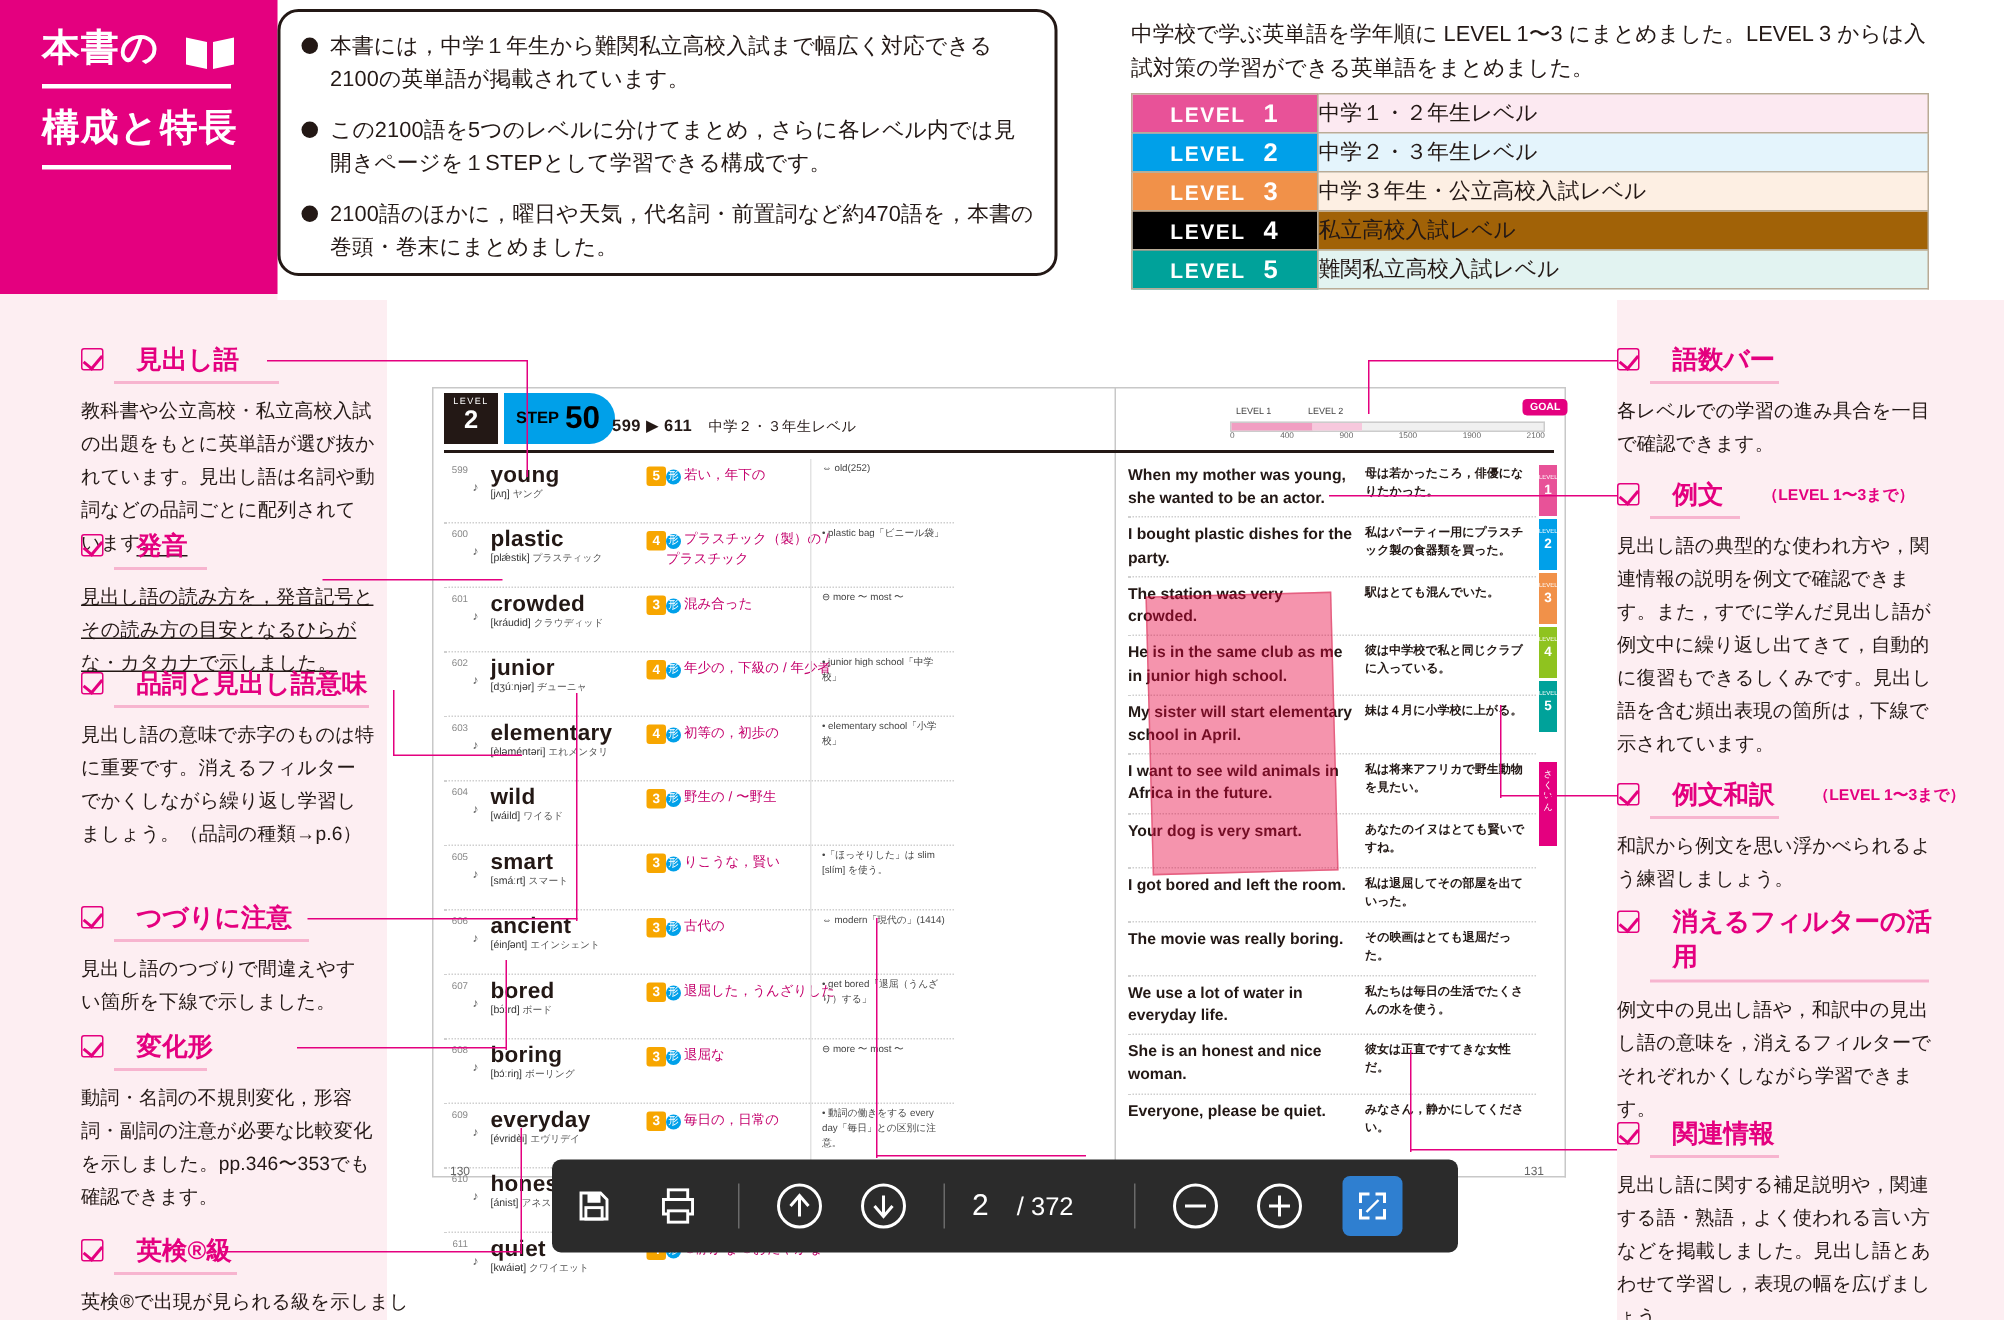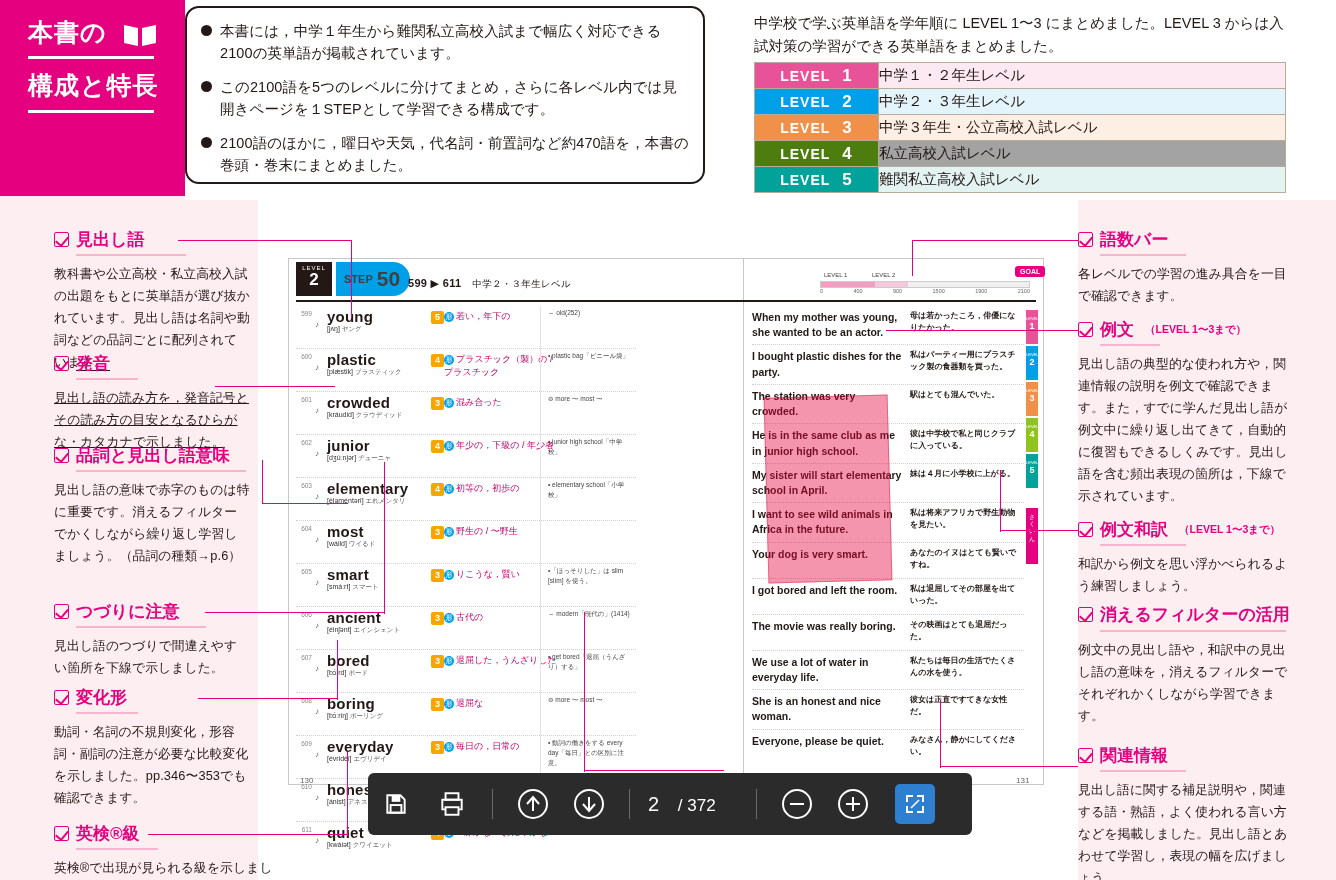--- a/index.html
+++ b/index.html
@@ -65,21 +65,21 @@
     text-align:center; letter-spacing:1px;
   }
   .lv-cell .num{ font-size:17px; margin-left:12px; }
   .lv-desc{ padding-left:12px; font-size:14.5px; }
 
   
   .sec {
     position:absolute;
   }
   .sec-head{
-    display:flex; align-items:center; gap:7px;
+    display:flex; align-items:center; gap:22px;
     color:#e4007f; font-weight:bold; font-size:17px; white-space:nowrap;
   }
   .chk{
     width:15px; height:15px; border:1.6px solid #e4007f; position:relative; flex:none;
     border-radius:2px;
   }
   .chk:after{
     content:""; position:absolute; left:3px; top:1px; width:6px; height:10px;
     border-right:2px solid #e4007f; border-bottom:2px solid #e4007f;
     transform:rotate(40deg);
@@ -105,21 +105,21 @@
     background:#ffffff; border:1px solid #c8c8c8; border-left:none;
   }
   .lv-badge{
     position:absolute; left:296px; top:262px; width:36px; height:34px;
     background:#231815; color:#ffffff; text-align:center;
   }
   .lv-badge .t{ font-size:6px; letter-spacing:1px; margin-top:3px; }
   .lv-badge .n{ font-size:17px; font-weight:bold; line-height:1; }
   .step-pill{
     position:absolute; left:336px; top:262px; height:34px; padding:0 10px 0 8px;
-    background:#00a0e9; color:#404040; border-radius:0 17px 17px 0;
+    background:#00a0e9; color:#000000; border-radius:0 17px 17px 0;
     display:flex; align-items:center; gap:4px;
   }
   .step-pill .s{ font-size:11px; font-weight:bold; }
   .step-pill .n{ font-size:21px; font-weight:bold; }
   .spread-head-rule{
     position:absolute; left:296px; top:300px; width:740px; height:2px; background:#231815;
   }
   .spread-head-txt{
     position:absolute; left:408px; top:277px; font-size:9.5px; letter-spacing:0.3px;
   }
@@ -283,24 +283,24 @@
     </td>
     <td class="lv-desc" style="background:#e4f4fc;">中学２・３年生レベル</td>
   </tr>
   <tr>
     <td class="lv-cell" style="background:#f19149;">
       <span>LEVEL</span><span class="num">3</span>
     </td>
     <td class="lv-desc" style="background:#fdefe3;">中学３年生・公立高校入試レベル</td>
   </tr>
   <tr>
-    <td class="lv-cell" style="background:#4d7c0f;">
+    <td class="lv-cell" style="background:#000000;">
       <span>LEVEL</span><span class="num">4</span>
     </td>
-    <td class="lv-desc" style="background:#a3a3a3;">私立高校入試レベル</td>
+    <td class="lv-desc" style="background:#a16207;">私立高校入試レベル</td>
   </tr>
   <tr>
     <td class="lv-cell" style="background:#00a29a;">
       <span>LEVEL</span><span class="num">5</span>
     </td>
     <td class="lv-desc" style="background:#e2f3f1;">難関私立高校入試レベル</td>
   </tr>
 </tbody>
   </table>
 
@@ -501,21 +501,21 @@
     </div>
     <div class="wgrade">4</div>
     <div class="wmean"><span class="pos">形</span><span>初等の，初歩の</span></div>
     <div class="wnote">• elementary school「小学校」</div>
   </div>
 
   <div class="wrow">
     <div class="wnum">604</div>
     <div class="wicon">♪</div>
     <div class="wmain">
-      <div class="wen">most</div>
+      <div class="wen">wild</div>
       <div class="wph"><span>[wáild]</span> <span class="wkana">ワイるド</span></div>
     </div>
     <div class="wgrade">3</div>
     <div class="wmean"><span class="pos">形</span><span>野生の / 〜野生</span></div>
     <div class="wnote"></div>
   </div>
 
   <div class="wrow">
     <div class="wnum">605</div>
     <div class="wicon">♪</div>

